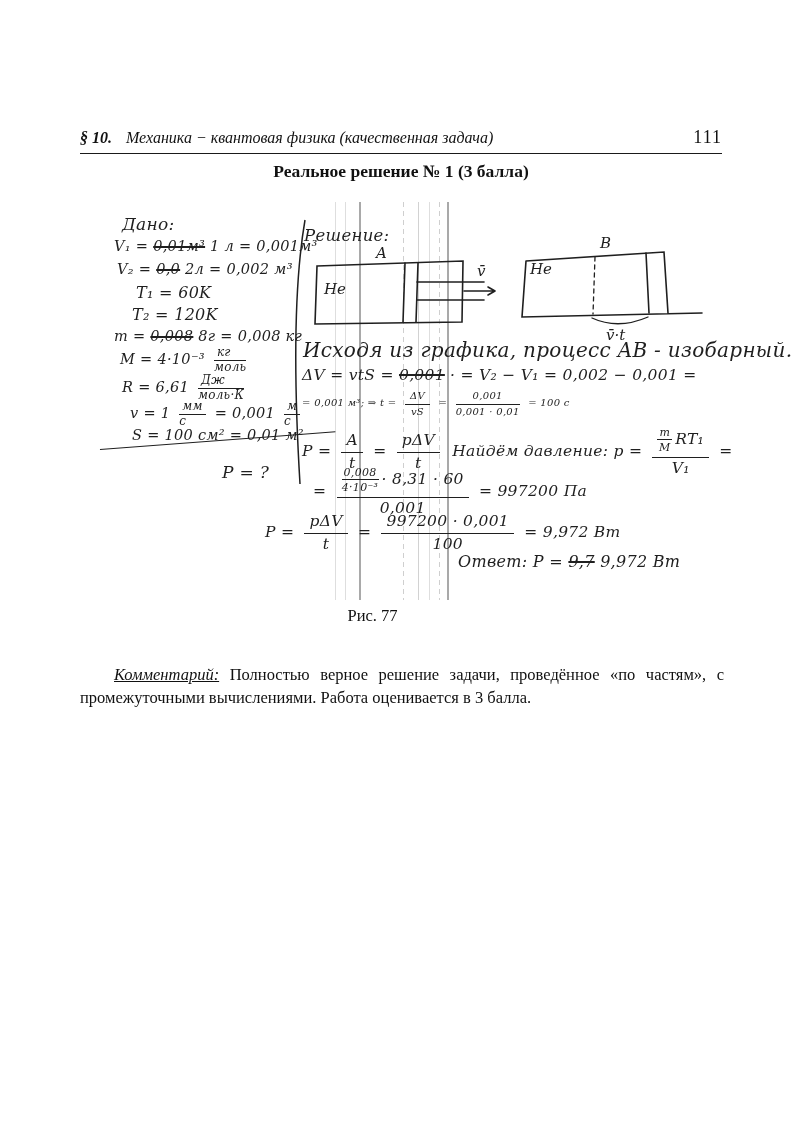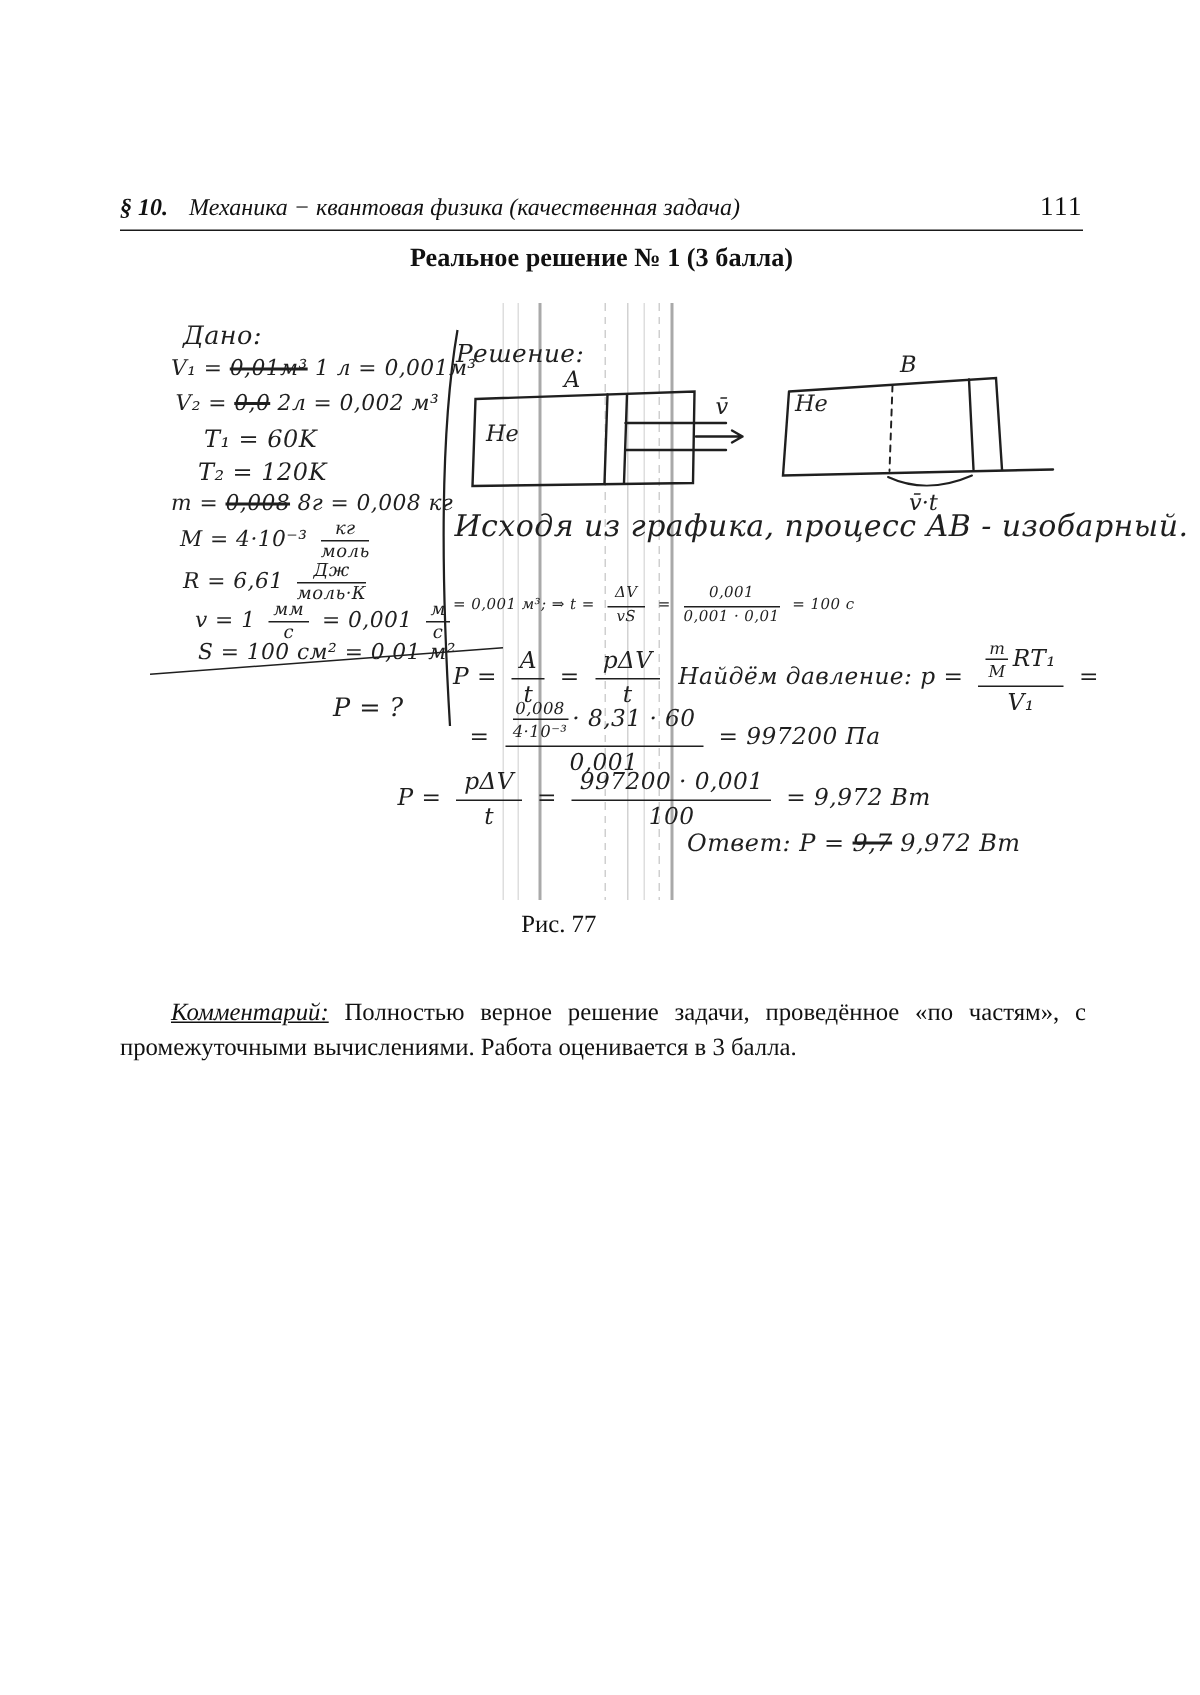--- a/index.html
+++ b/index.html
@@ -36,21 +36,21 @@
   .scanline{position:absolute;top:2px;height:398px;width:1px;z-index:0;}
   .sl-light{background:#dedede;}
   .sl-mid{background:#d2d2d2;}
   .sl-dark{width:2px;background:#a9a9a9;}
   .sl-dash{background:repeating-linear-gradient(#cfcfcf 0 5px, transparent 5px 9px);}
   .z{z-index:2;}
   
   .frac{display:inline-block;vertical-align:middle;text-align:center;margin:0 5px;}
   .frac .fnum{display:block;border-bottom:1.5px solid #1f1f1f;padding:0 5px 3px;}
   .frac .fden{display:block;padding-top:1px;}
-  .ufrac{display:inline-block;vertical-align:middle;text-align:center;font-size:12px;margin:0 4px;line-height:1.15;}
+  .ufrac{display:inline-block;vertical-align:middle;text-align:left;font-size:12px;margin:0 4px;line-height:1.15;}
   .ufrac .fnum{display:block;border-bottom:1.2px solid #1f1f1f;padding:0 3px;}
   .ufrac .fden{display:block;}
   .mini{display:inline-block;vertical-align:middle;text-align:center;font-size:11px;line-height:1.2;margin-right:3px;}
   .mini .fnum{display:block;border-bottom:1px solid #1f1f1f;padding:0 2px;}
   .mini .fden{display:block;}
   .divline{position:absolute;border-top:1.6px solid #1f1f1f;}
   svg text{font-family:"DejaVu Serif", serif;font-style:italic;font-size:15px;fill:#1f1f1f;}
 </style>
 </head>
 <body>
@@ -159,20 +159,25 @@
       <path d="M77,21 L75,78" stroke-width="1.3" stroke-dasharray="4,4"></path>
       <path d="M74,82 Q100,94 130,81" stroke-width="1.3"></path>
     </g>
     <text x="82" y="12">B</text>
     <text x="12" y="38">He</text>
     <text x="88" y="104">v̄·t</text>
   </svg>
 
   <div class="abs hw z" style="left:203px;top:138px;font-size:20px;">Исходя из графика, процесс AB - изобарный.</div>
 
+  <div class="abs hw z" style="left:202px;top:166px;font-size:15.5px;">
+    <span>ΔV = vtS =</span>
+    <span class="strike">0,001</span>
+    <span>· = V₂ − V₁ = 0,002 − 0,001 =</span>
+  </div>
 
   <div class="abs hw z" style="left:202px;top:190px;font-size:10px;">
     <span>= 0,001 м³;</span>
     <span>⇒ t =</span>
     <span class="frac">
       <span class="fnum">ΔV</span>
       <span class="fden">vS</span>
     </span>
     <span>=</span>
     <span class="frac">

